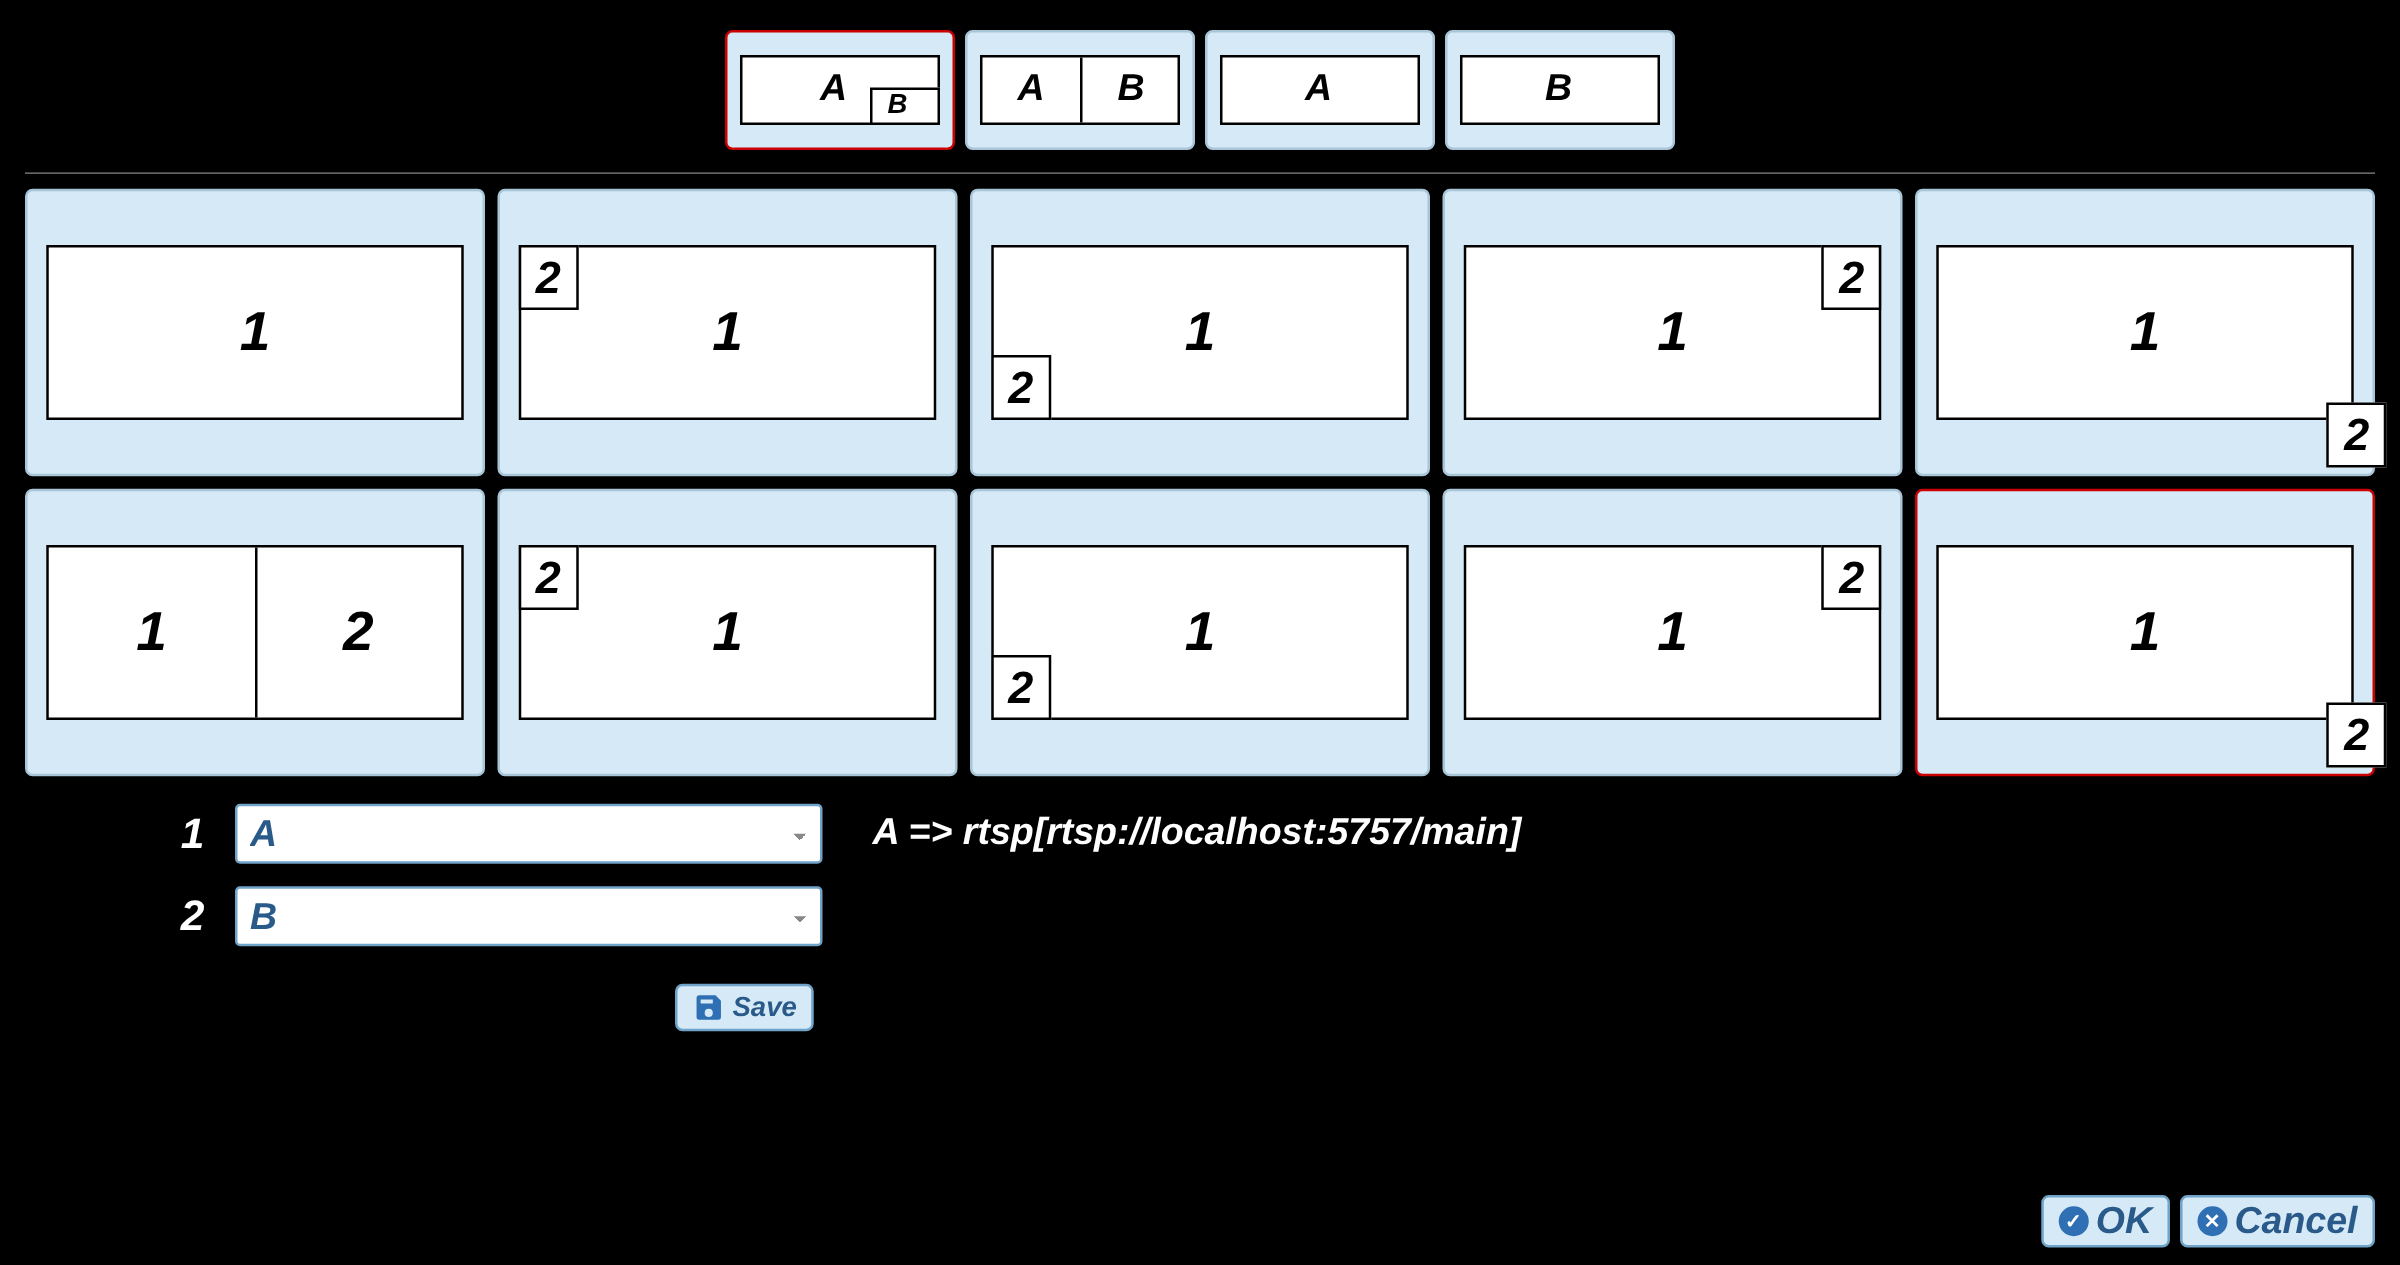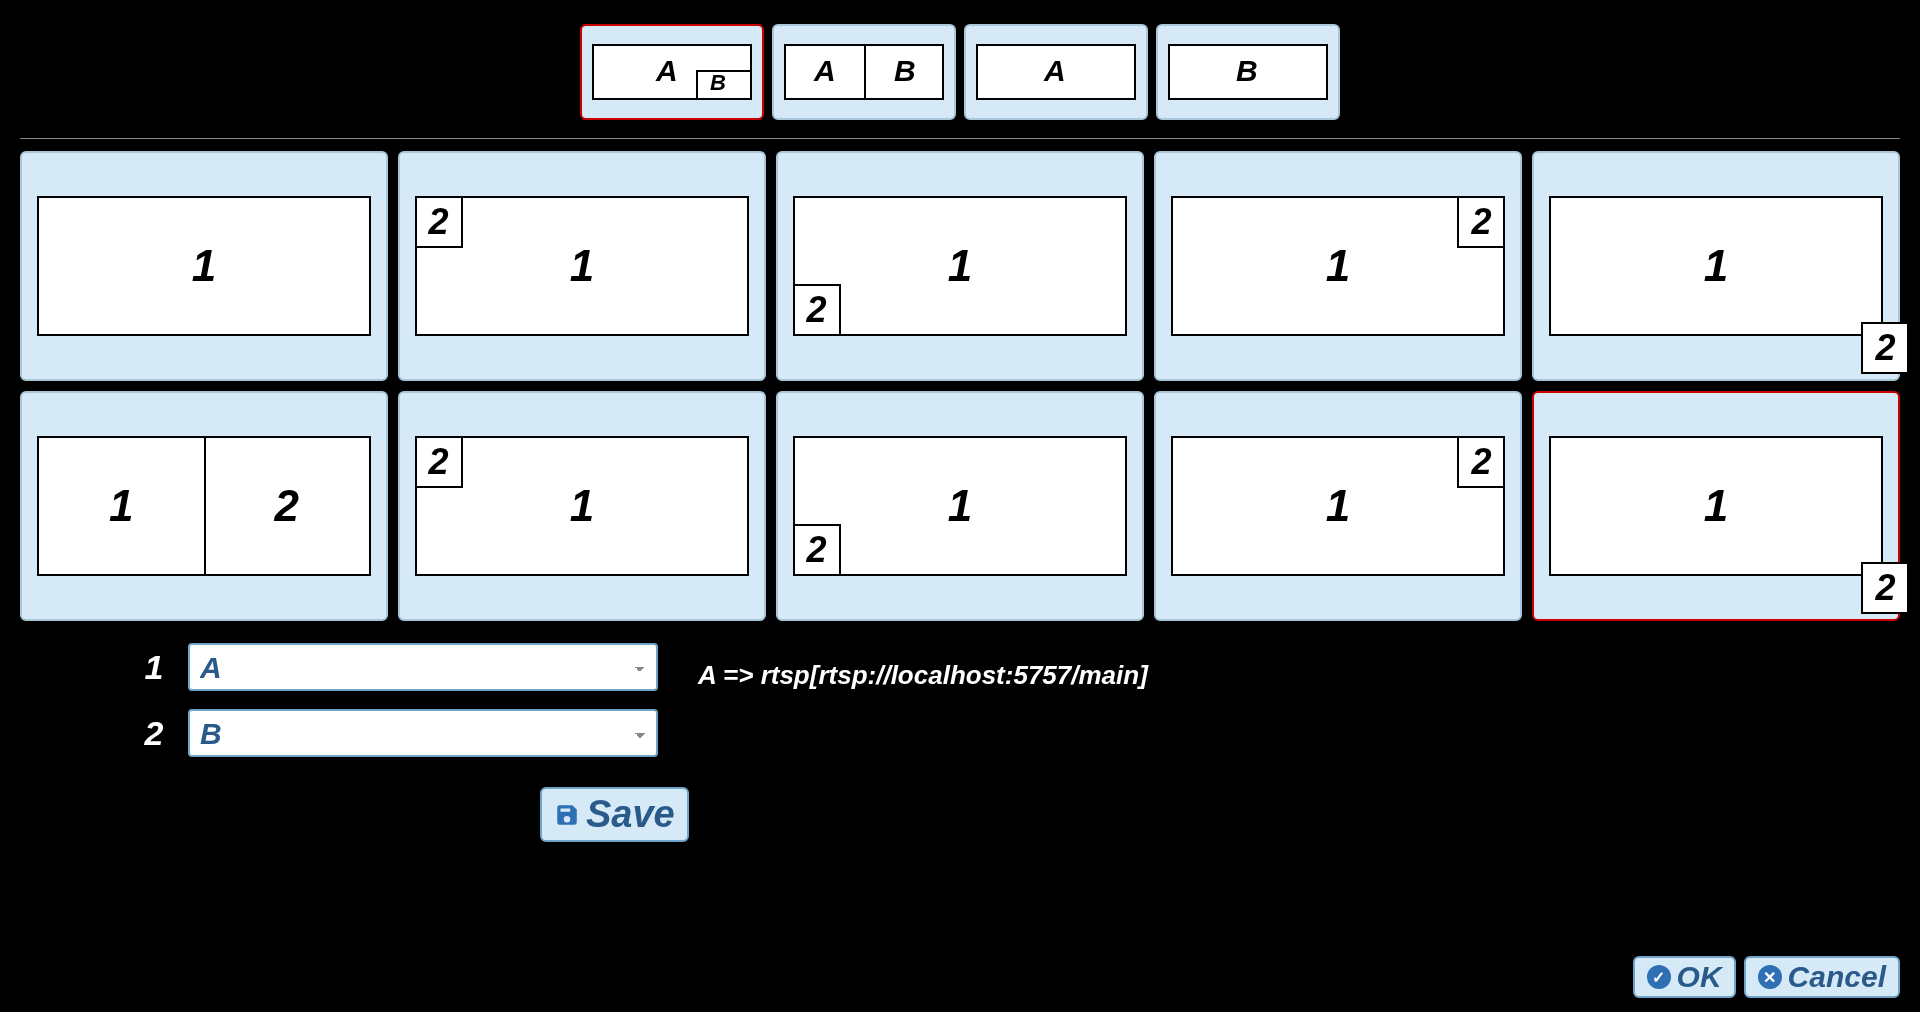--- a/index.html
+++ b/index.html
@@ -143,28 +143,28 @@
     width: 470px; height: 48px;
     background:#fff; border:2px solid #6fa3c7; border-radius:4px;
     font-family: inherit; font-style:italic; font-weight:700; font-size:30px;
     color:#2a5a8a; padding: 0 10px;
     appearance:none; -webkit-appearance:none;
     background-image: linear-gradient(45deg, transparent 50%, #888 50%), linear-gradient(135deg, #888 50%, transparent 50%);
     background-position: calc(100% - 16px) 22px, calc(100% - 11px) 22px;
     background-size: 5px 5px, 5px 5px;
     background-repeat:no-repeat;
   }
-  .mappings { color:#fff; font-style:italic; font-weight:700; font-size:26px; line-height:1.55;margin-top:12px; }
+  .mappings { color:#fff; font-style:italic; font-weight:700; font-size:30px; line-height:1.55; }
 
   .save-row { padding: 30px 0 0 540px; }
   .btn {
     display:inline-flex; align-items:center; gap:6px;
     background:#d5e9f7; border:2px solid #6fa3c7; border-radius:6px;
     padding: 4px 12px; cursor:pointer;
-    font-family: inherit; font-style:italic; font-weight:700; font-size:38px; color:#2a5a8a;
+    font-family: inherit; font-style:italic; font-weight:700; font-size:22px; color:#2a5a8a;
   }
   .btn svg, .btn .ico { width:26px; height:26px; flex:0 0 auto; }
 
   .footer {
     position: fixed;
     right: 20px;
     bottom: 14px;
     display:flex; gap:8px;
   }
   .footer .btn { font-size:30px; padding:2px 12px; }

